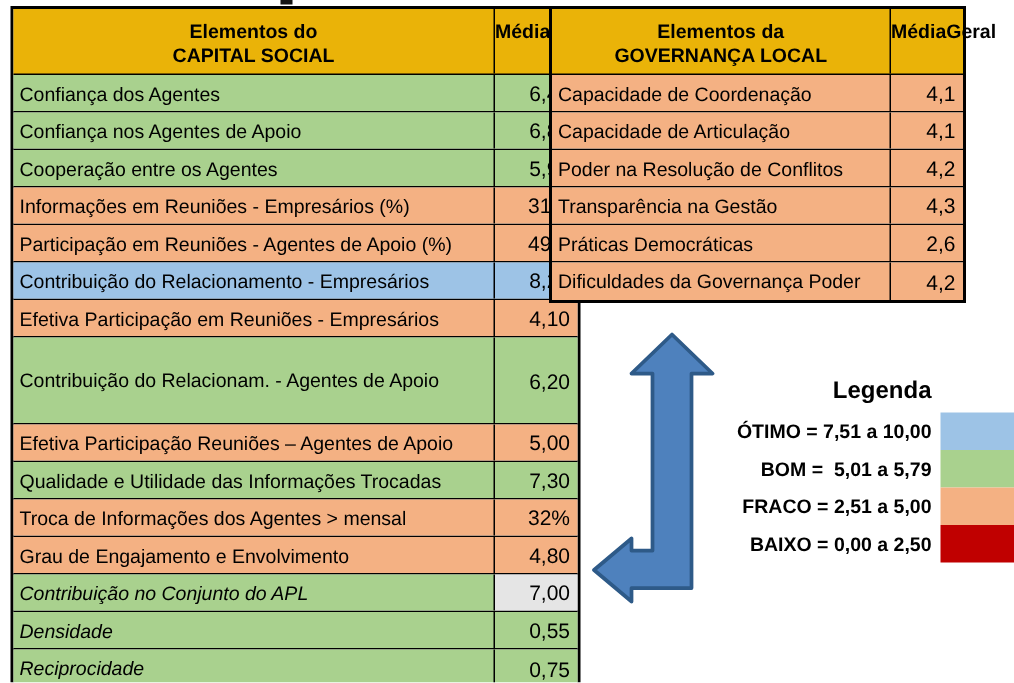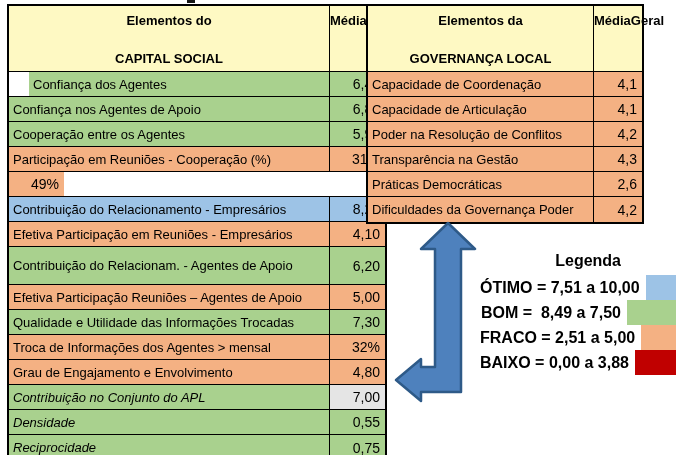--- a/index.html
+++ b/index.html
@@ -7,56 +7,56 @@
     position:relative; width:676px; height:455px; background:#ffffff;
     font-family:"Liberation Sans", sans-serif; color:#000;
     overflow:hidden;
   }
   .artifact { position:absolute; background:#151515; }
 
   .tbl { position:absolute; border:2px solid #000; background:#fff; box-sizing:border-box; }
   #capital-table { left:7px; top:4px; width:380px; }
   #governanca-table { left:366px; top:4px; width:278px; }
 
-  .tbl-header { display:flex; box-sizing:border-box; height:66px; border-bottom:1.5px solid #000; background:#fef9c3; }
+  .tbl-header { display:flex; box-sizing:border-box; height:44px; border-bottom:1.5px solid #000; background:#eab308; }
   .hdr-label {
     flex:1; display:flex; flex-direction:column; justify-content:space-between;
     padding:7px 2px 5px; text-align:center; font-weight:bold; font-size:13px;
     border-right:1.5px solid #000; box-sizing:border-box;
   }
   .hdr-value {
     display:flex; justify-content:space-between;
     padding:7px 0 5px; text-align:center; font-weight:bold; font-size:13px; box-sizing:border-box;
   }
   #capital-table .hdr-value { width:55px; }
   #governanca-table .hdr-value { width:48px; }
 
   .t-row { display:flex; box-sizing:border-box; height:25px; border-bottom:1.5px solid #000; }
-  .t-row.tall { height:38px; }
+  .t-row.tall { height:58px; }
   .t-row:last-child { border-bottom:none; }
   .cell-label {
     flex:1; display:flex; align-items:center; padding-left:4px; font-size:13px;
     border-right:1.5px solid #000; box-sizing:border-box; overflow:hidden; white-space:nowrap;
   }
   .cell-value {
     display:flex; align-items:center; justify-content:flex-end;
     padding-right:5px; font-size:14px; box-sizing:border-box;
   }
   #capital-table .cell-value { width:55px; }
   #governanca-table .cell-value { width:48px; }
 
   
   #legend { position:absolute; left:480px; top:252px; width:198px; }
   .legend-title {
     height:23px; text-align:right; padding-right:57px; font-weight:bold; font-size:16px;
     box-sizing:border-box;
   }
   .legend-row { display:flex; height:25px; align-items:center; }
   .legend-text {
-    flex:1; text-align:right; padding-right:6px; font-weight:bold; font-size:16px;
+    flex:1; text-align:right; padding-right:6px; font-weight:bold; font-size:13px;
     white-space:pre; box-sizing:border-box;
   }
   .legend-swatch { width:51px; height:25px; }
 
   
   #arrow-wrap { position:absolute; left:390px; top:215px; width:95px; height:195px; }
 </style>
 </head>
 <body>
 
@@ -71,40 +71,41 @@
         <span>CAPITAL SOCIAL</span>
       </div>
       <div class="hdr-value">
         <span>Média</span>
         <span>Geral</span>
       </div>
     </div>
     <div>
 
         <div class="t-row">
-          <div class="cell-label" style="background-color: rgb(169, 209, 142); margin-left: 20px;">Confiança dos Agentes</div>
+          <div class="cell-label" style="background-color: rgb(169, 209, 142);">Confiança dos Agentes</div>
           <div class="cell-value" style="background-color: rgb(169, 209, 142);">6,40</div>
         </div>
 
         <div class="t-row">
           <div class="cell-label" style="background-color: rgb(169, 209, 142);">Confiança nos Agentes de Apoio</div>
           <div class="cell-value" style="background-color: rgb(169, 209, 142);">6,80</div>
         </div>
 
         <div class="t-row">
           <div class="cell-label" style="background-color: rgb(169, 209, 142);">Cooperação entre os Agentes</div>
           <div class="cell-value" style="background-color: rgb(169, 209, 142);">5,90</div>
         </div>
 
         <div class="t-row">
-          <div class="cell-label" style="background-color: rgb(244, 177, 131);">Participação em Reuniões - Cooperação (%)</div>
+          <div class="cell-label" style="background-color: rgb(244, 177, 131);">Informações em Reuniões - Empresários (%)</div>
           <div class="cell-value" style="background-color: rgb(244, 177, 131);">31%</div>
         </div>
 
         <div class="t-row">
+          <div class="cell-label" style="background-color: rgb(244, 177, 131);">Participação em Reuniões - Agentes de Apoio (%)</div>
           <div class="cell-value" style="background-color: rgb(244, 177, 131);">49%</div>
         </div>
 
         <div class="t-row">
           <div class="cell-label" style="background-color: rgb(157, 195, 230);">Contribuição do Relacionamento - Empresários</div>
           <div class="cell-value" style="background-color: rgb(157, 195, 230);">8,20</div>
         </div>
 
         <div class="t-row">
           <div class="cell-label" style="background-color: rgb(244, 177, 131);">Efetiva Participação em Reuniões - Empresários</div>
@@ -207,29 +208,29 @@
   <div id="legend">
     <div class="legend-title">Legenda</div>
     <div>
 
         <div class="legend-row">
           <span class="legend-text">ÓTIMO = 7,51 a 10,00</span>
           <span class="legend-swatch" style="background-color: rgb(157, 195, 230);"></span>
         </div>
 
         <div class="legend-row">
-          <span class="legend-text">BOM =  8,49 a 7,50</span>
+          <span class="legend-text">BOM =  5,01 a 5,79</span>
           <span class="legend-swatch" style="background-color: rgb(169, 209, 142);"></span>
         </div>
 
         <div class="legend-row">
           <span class="legend-text">FRACO = 2,51 a 5,00</span>
           <span class="legend-swatch" style="background-color: rgb(244, 177, 131);"></span>
         </div>
 
         <div class="legend-row">
-          <span class="legend-text">BAIXO = 0,00 a 3,88</span>
+          <span class="legend-text">BAIXO = 0,00 a 2,50</span>
           <span class="legend-swatch" style="background-color: rgb(192, 0, 0);"></span>
         </div>
       </div>
   </div>
 
 </div>
 
 </body></html>

